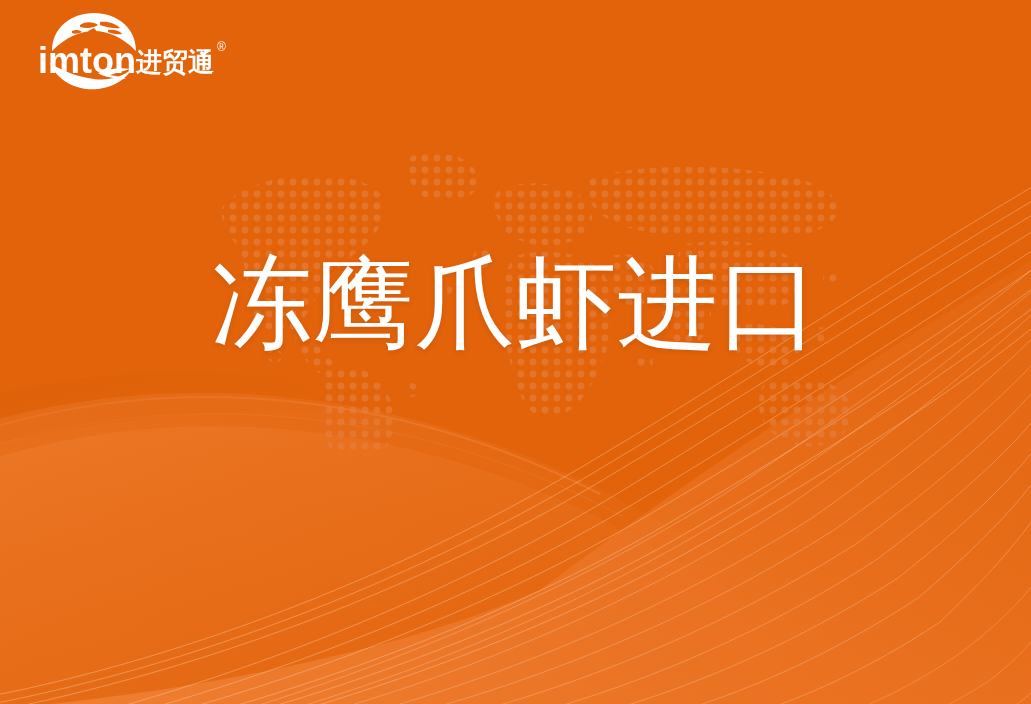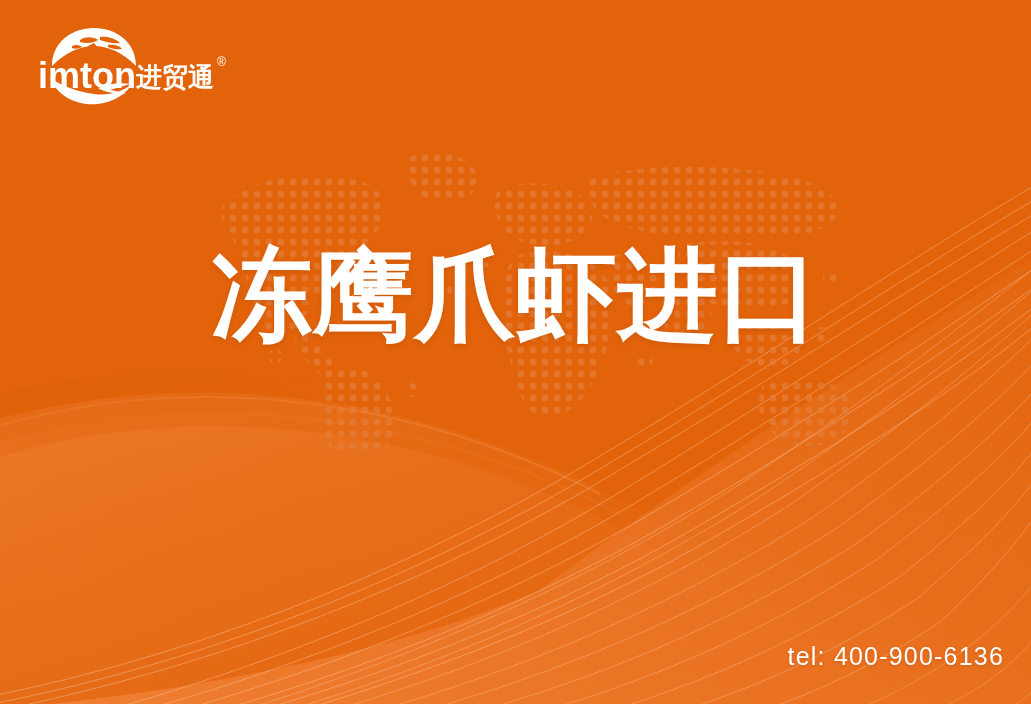--- a/index.html
+++ b/index.html
@@ -34,37 +34,37 @@
     top: 140px;
     width: 640px;
     height: 315px;
     opacity: 0.62;
   }
 
   
   .logo {
     position: absolute;
     left: 36px;
-    top: 24px;
+    top: 9px;
     width: 200px;
     height: 84px;
     text-align: center;
   }
   .logo svg { display: block; }
 
   
   .headline {
     position: absolute;
     left: 211px;
-    top: 226px;
+    top: 234px;
     width: 640px;
     color: #ffffff;
     font-size: 101px;
     line-height: 1.37;
-    font-weight: 700;
+    font-weight: 400;
     letter-spacing: 0.5px;
     white-space: nowrap;
     text-shadow: 0 2px 5px rgba(120,48,0,0.18);
   }
   .headline .hl-line { display: block; }
 
   
   .phone {
     position: absolute;
     right: 27px;
@@ -231,15 +231,14 @@
       <text x="100" y="62" font-family="'DejaVu Sans','Liberation Sans',sans-serif" font-size="26" font-weight="bold" fill="#ffffff">进贸通</text>
 
       <text x="181" y="42" font-family="'Liberation Sans','DejaVu Sans',sans-serif" font-size="12" fill="#ffffff">®</text>
     </svg>
   </div>
 
   <div class="headline">
     <span class="hl-line">冻鹰爪虾进口</span>
   </div>
 
-  <div class="phone">tel: 400-900-6136</div>
 
 </div>
 
 </body></html>

